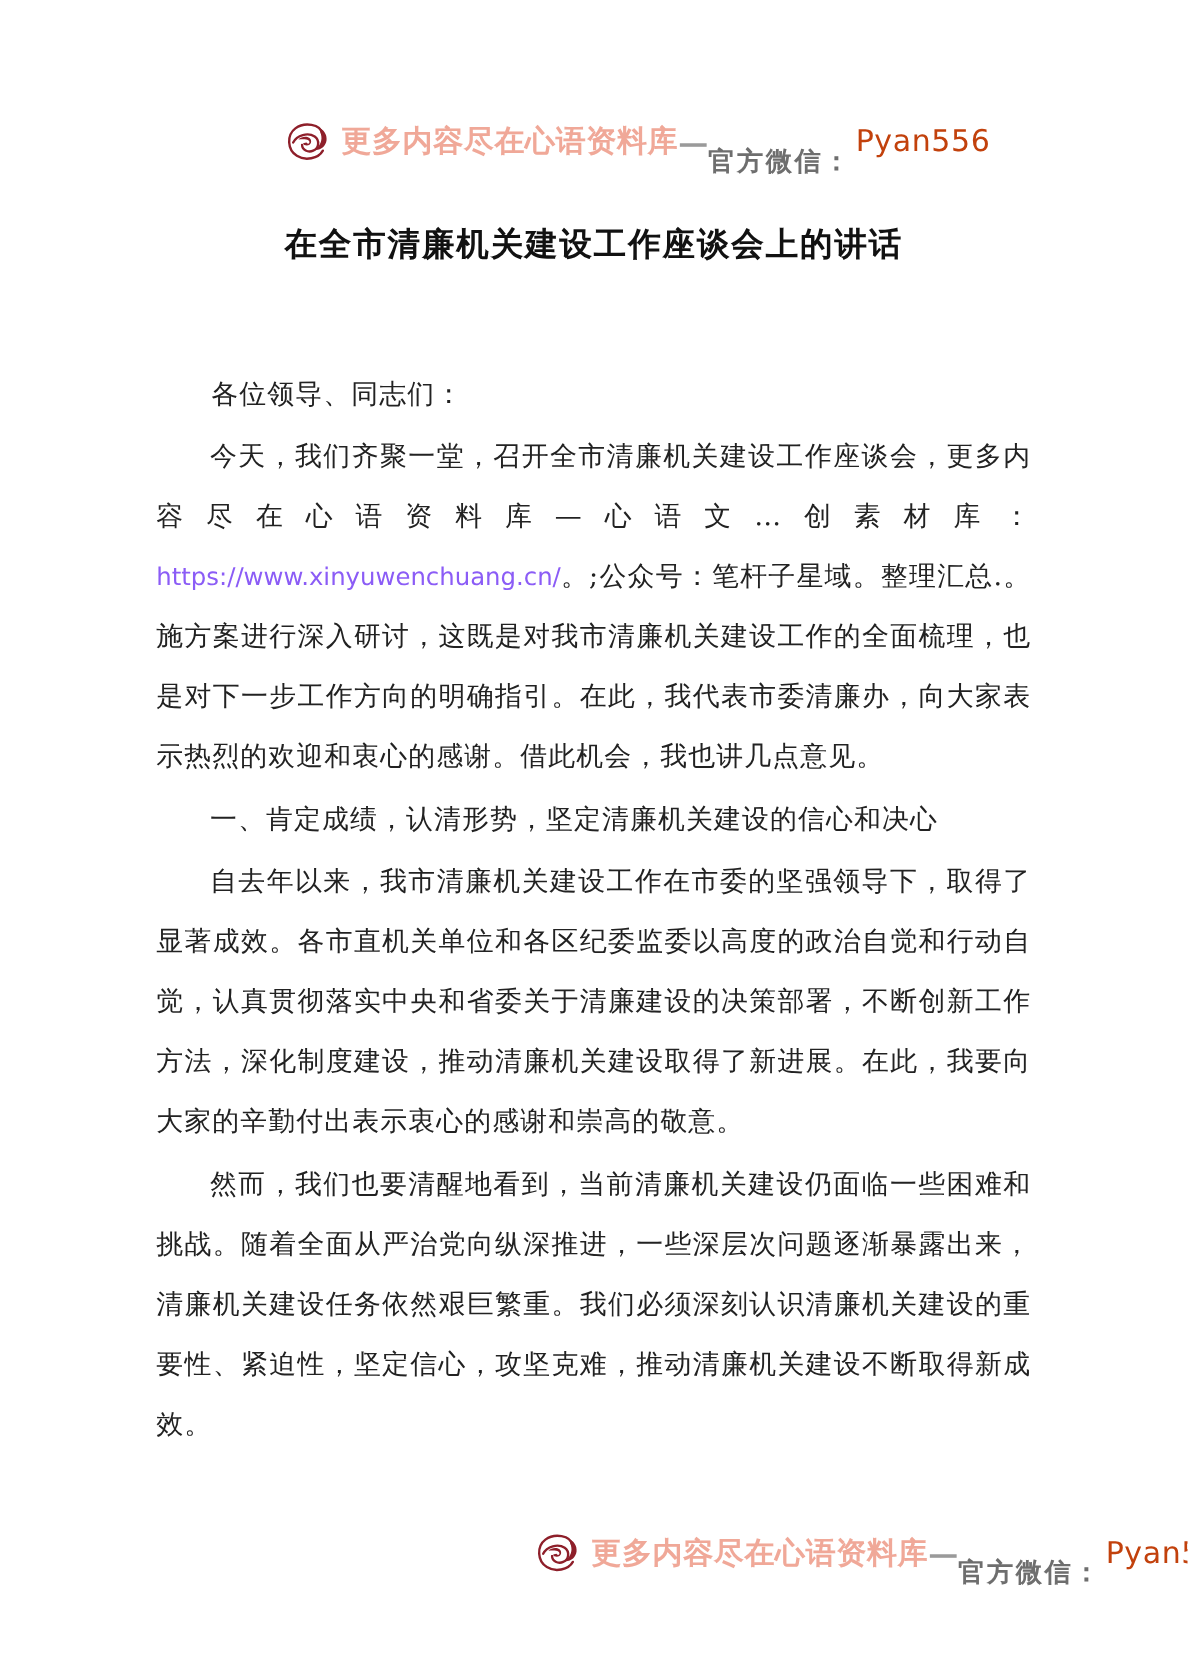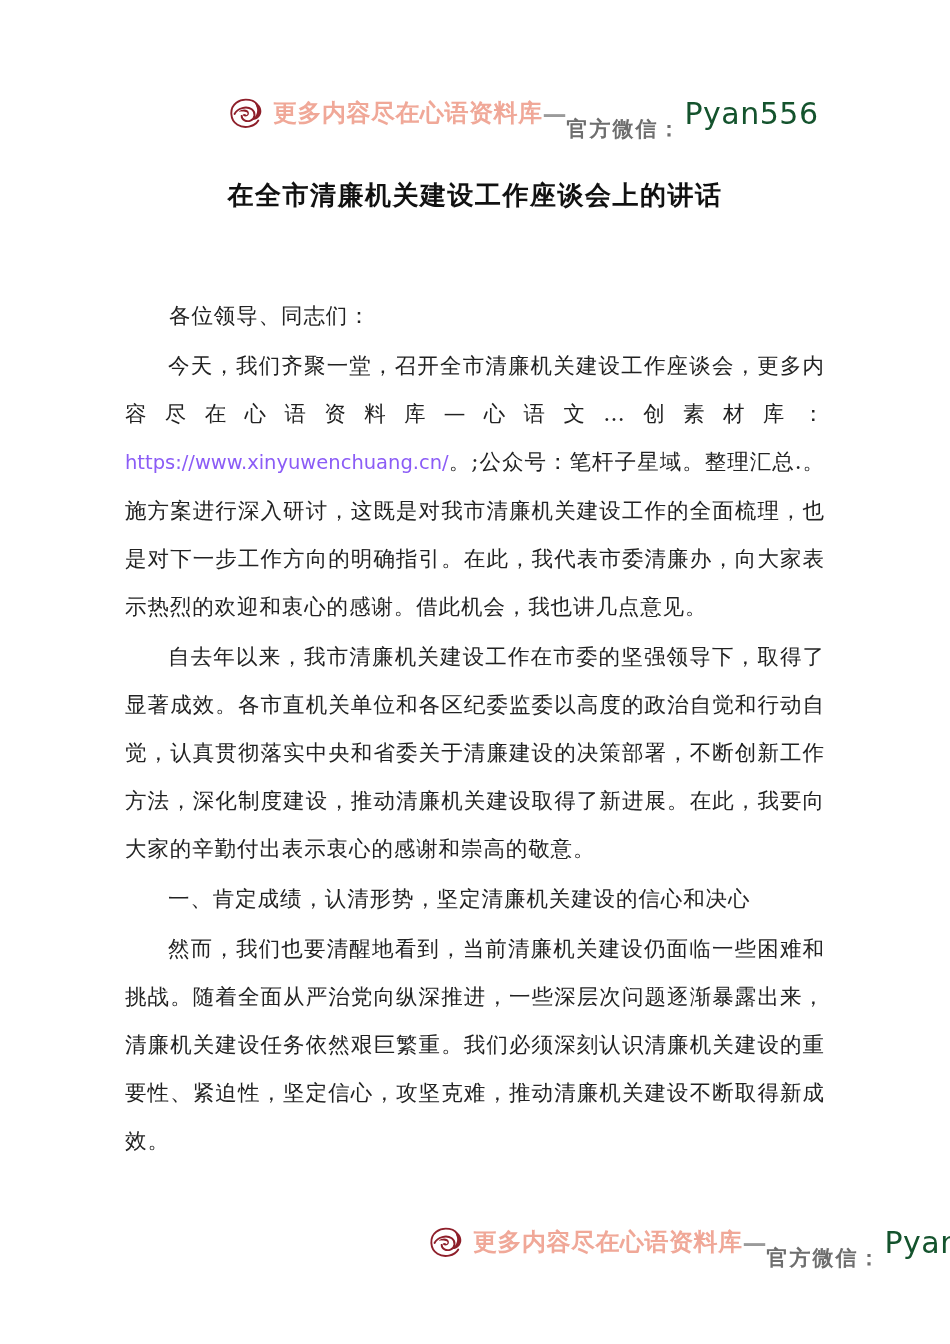--- a/index.html
+++ b/index.html
@@ -67,22 +67,22 @@
     font-family: "DejaVu Serif", serif;
     font-weight: bold;
     font-size: 21px;
     color: #6e6e6e;
     letter-spacing: 2px;
     margin-left: 1px;
     margin-top: 32px;
   }
   .wm-id {
     font-family: "DejaVu Sans", sans-serif;
-    font-size: 30px;
-    color: #14532d;
+    font-size: 24px;
+    color: #c2410c;
     letter-spacing: 0.5px;
     margin-left: 3px;
   }
 
   
   .doc-title {
     position: absolute;
     left: 0;
     top: 178px;
     width: 950px;
@@ -156,23 +156,23 @@
   </div>
 
   <div class="doc-title">在全市清廉机关建设工作座谈会上的讲话</div>
 
   <div class="body-block">
 
     <p class="para salutation">各位领导、同志们：</p>
 
     <p class="para"><span>今天，我们齐聚一堂，召开全市清廉机关建设工作座谈会，更多内容尽在心语资料库—心语文…创素材库：</span><span class="url-run">https://www.xinyuwenchuang.cn/</span><span>。;公众号：笔杆子星域。整理汇总.。施方案进行深入研讨，这既是对我市清廉机关建设工作的全面梳理，也是对下一步工作方向的明确指引。在此，我代表市委清廉办，向大家表示热烈的欢迎和衷心的感谢。借此机会，我也讲几点意见。</span></p>
 
+    <p class="para heading-line">一、肯定成绩，认清形势，坚定清廉机关建设的信心和决心</p>
+
     <p class="para">自去年以来，我市清廉机关建设工作在市委的坚强领导下，取得了显著成效。各市直机关单位和各区纪委监委以高度的政治自觉和行动自觉，认真贯彻落实中央和省委关于清廉建设的决策部署，不断创新工作方法，深化制度建设，推动清廉机关建设取得了新进展。在此，我要向大家的辛勤付出表示衷心的感谢和崇高的敬意。</p>
-
-    <p class="para heading-line">一、肯定成绩，认清形势，坚定清廉机关建设的信心和决心</p>
 
     <p class="para last-line-left">然而，我们也要清醒地看到，当前清廉机关建设仍面临一些困难和挑战。随着全面从严治党向纵深推进，一些深层次问题逐渐暴露出来，清廉机关建设任务依然艰巨繁重。我们必须深刻认识清廉机关建设的重要性、紧迫性，坚定信心，攻坚克难，推动清廉机关建设不断取得新成效。</p>
 
   </div>
 
   <div class="watermark watermark-bottom">
     <span class="wm-logo">
       <svg viewBox="0 0 64 64" width="38" height="38" aria-hidden="true">
         <g fill="none" stroke="#8e1f2a" stroke-width="3.2" stroke-linecap="round">
           <path d="M50 20 C48 7 26 4 14 13 C2 22 3 42 16 50 C27 57 45 54 51 43"></path>

